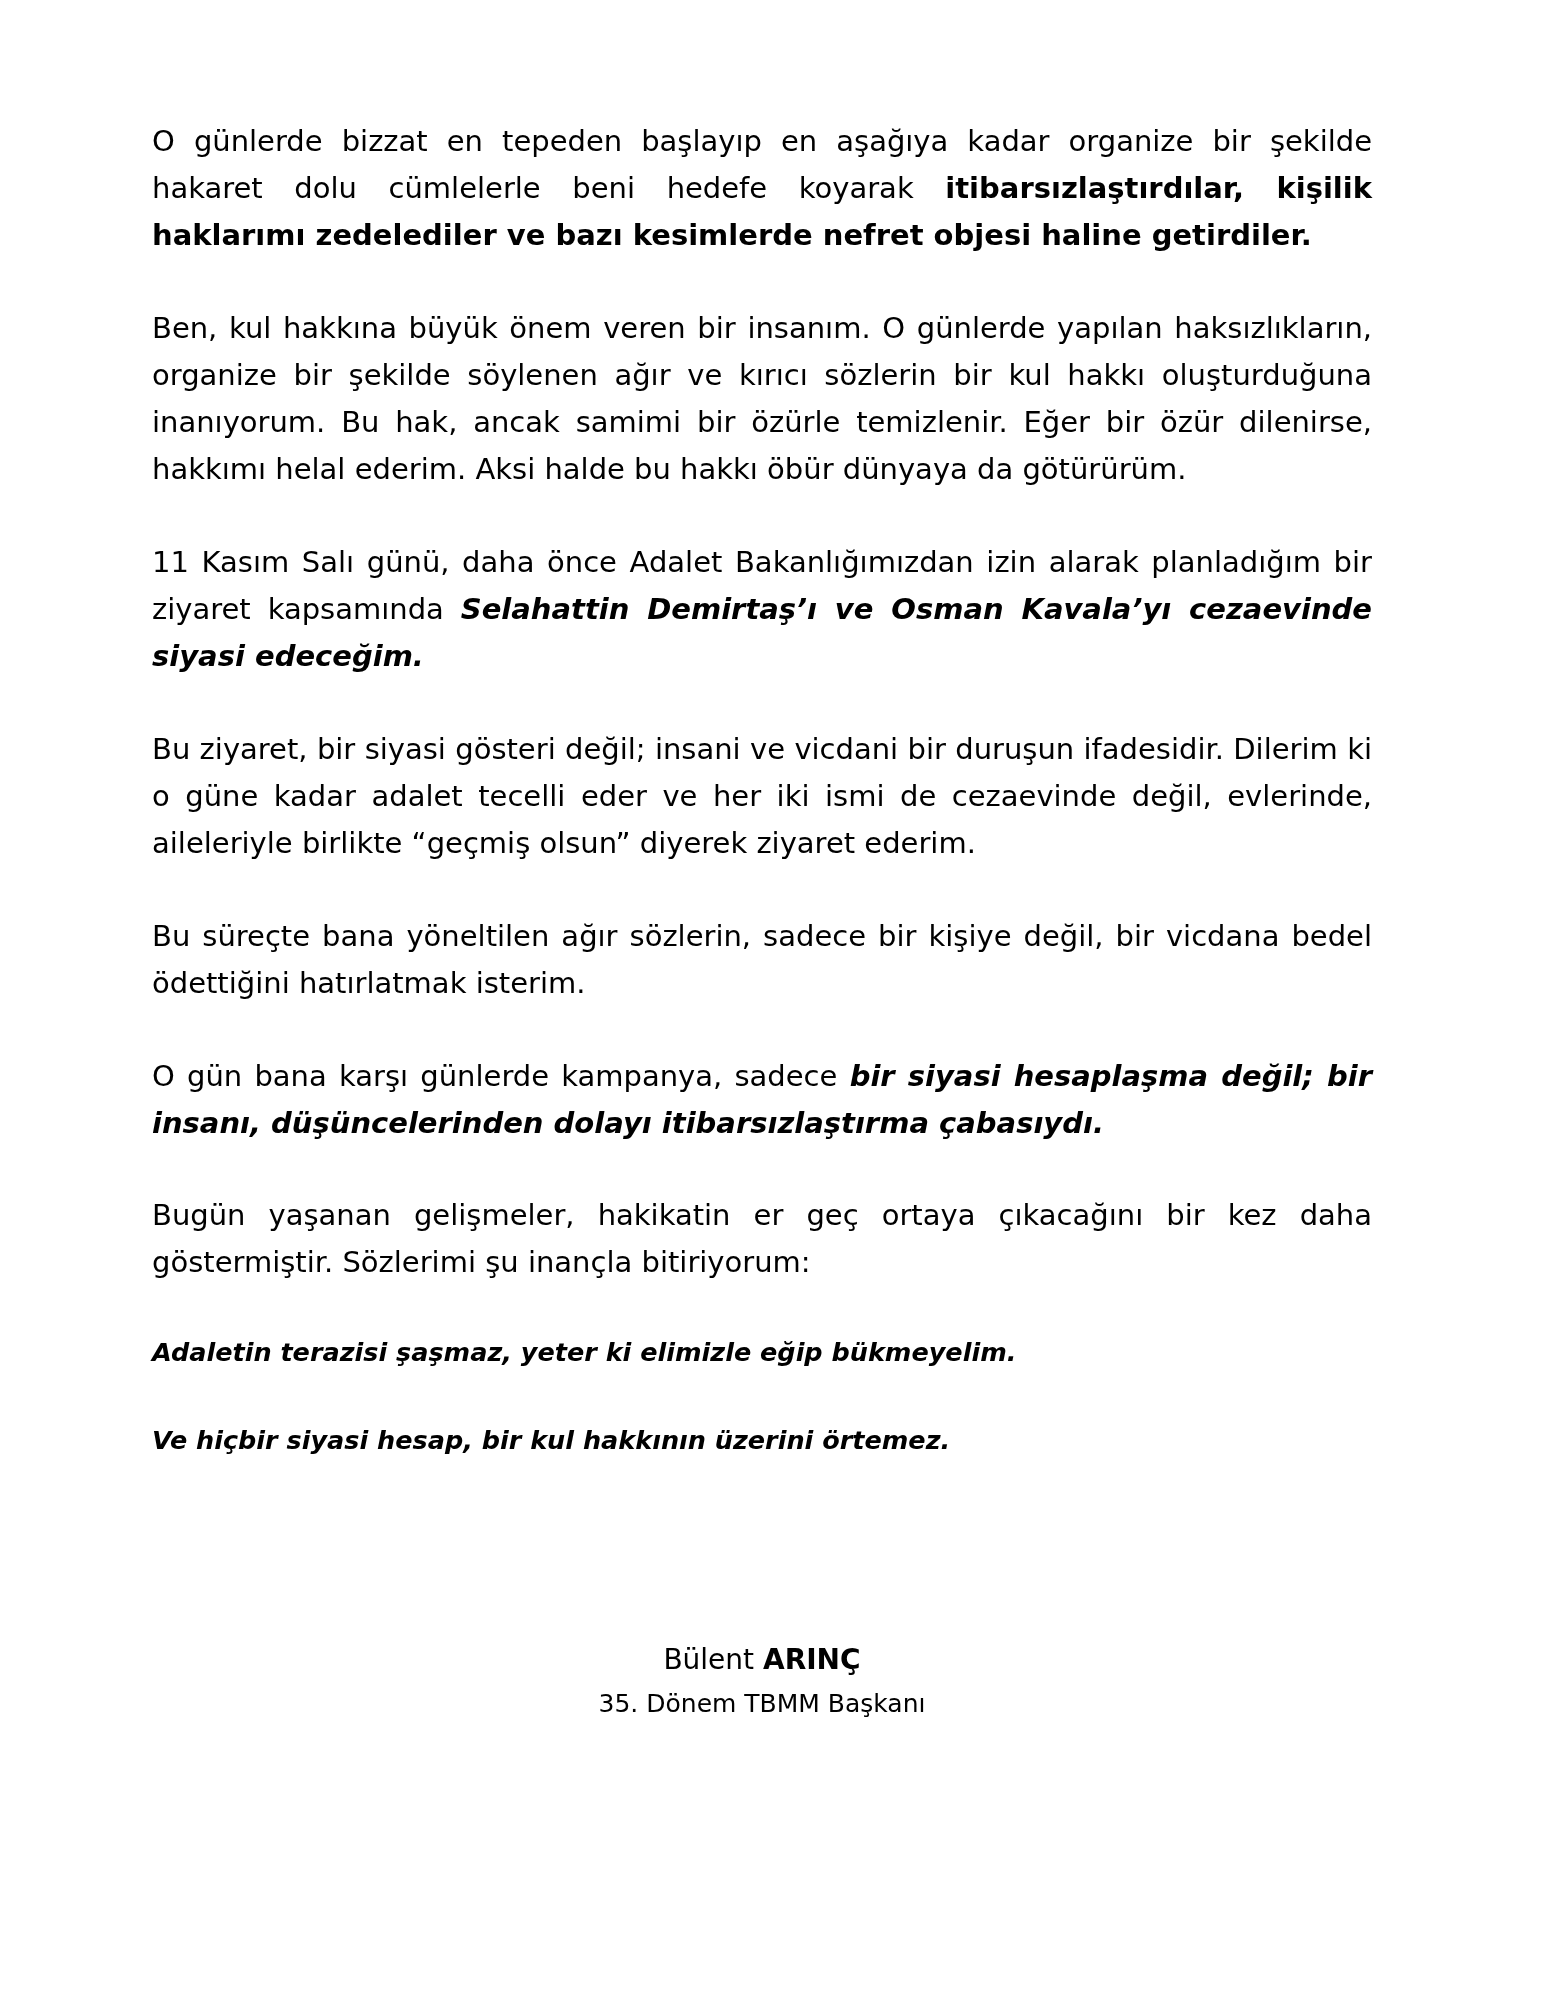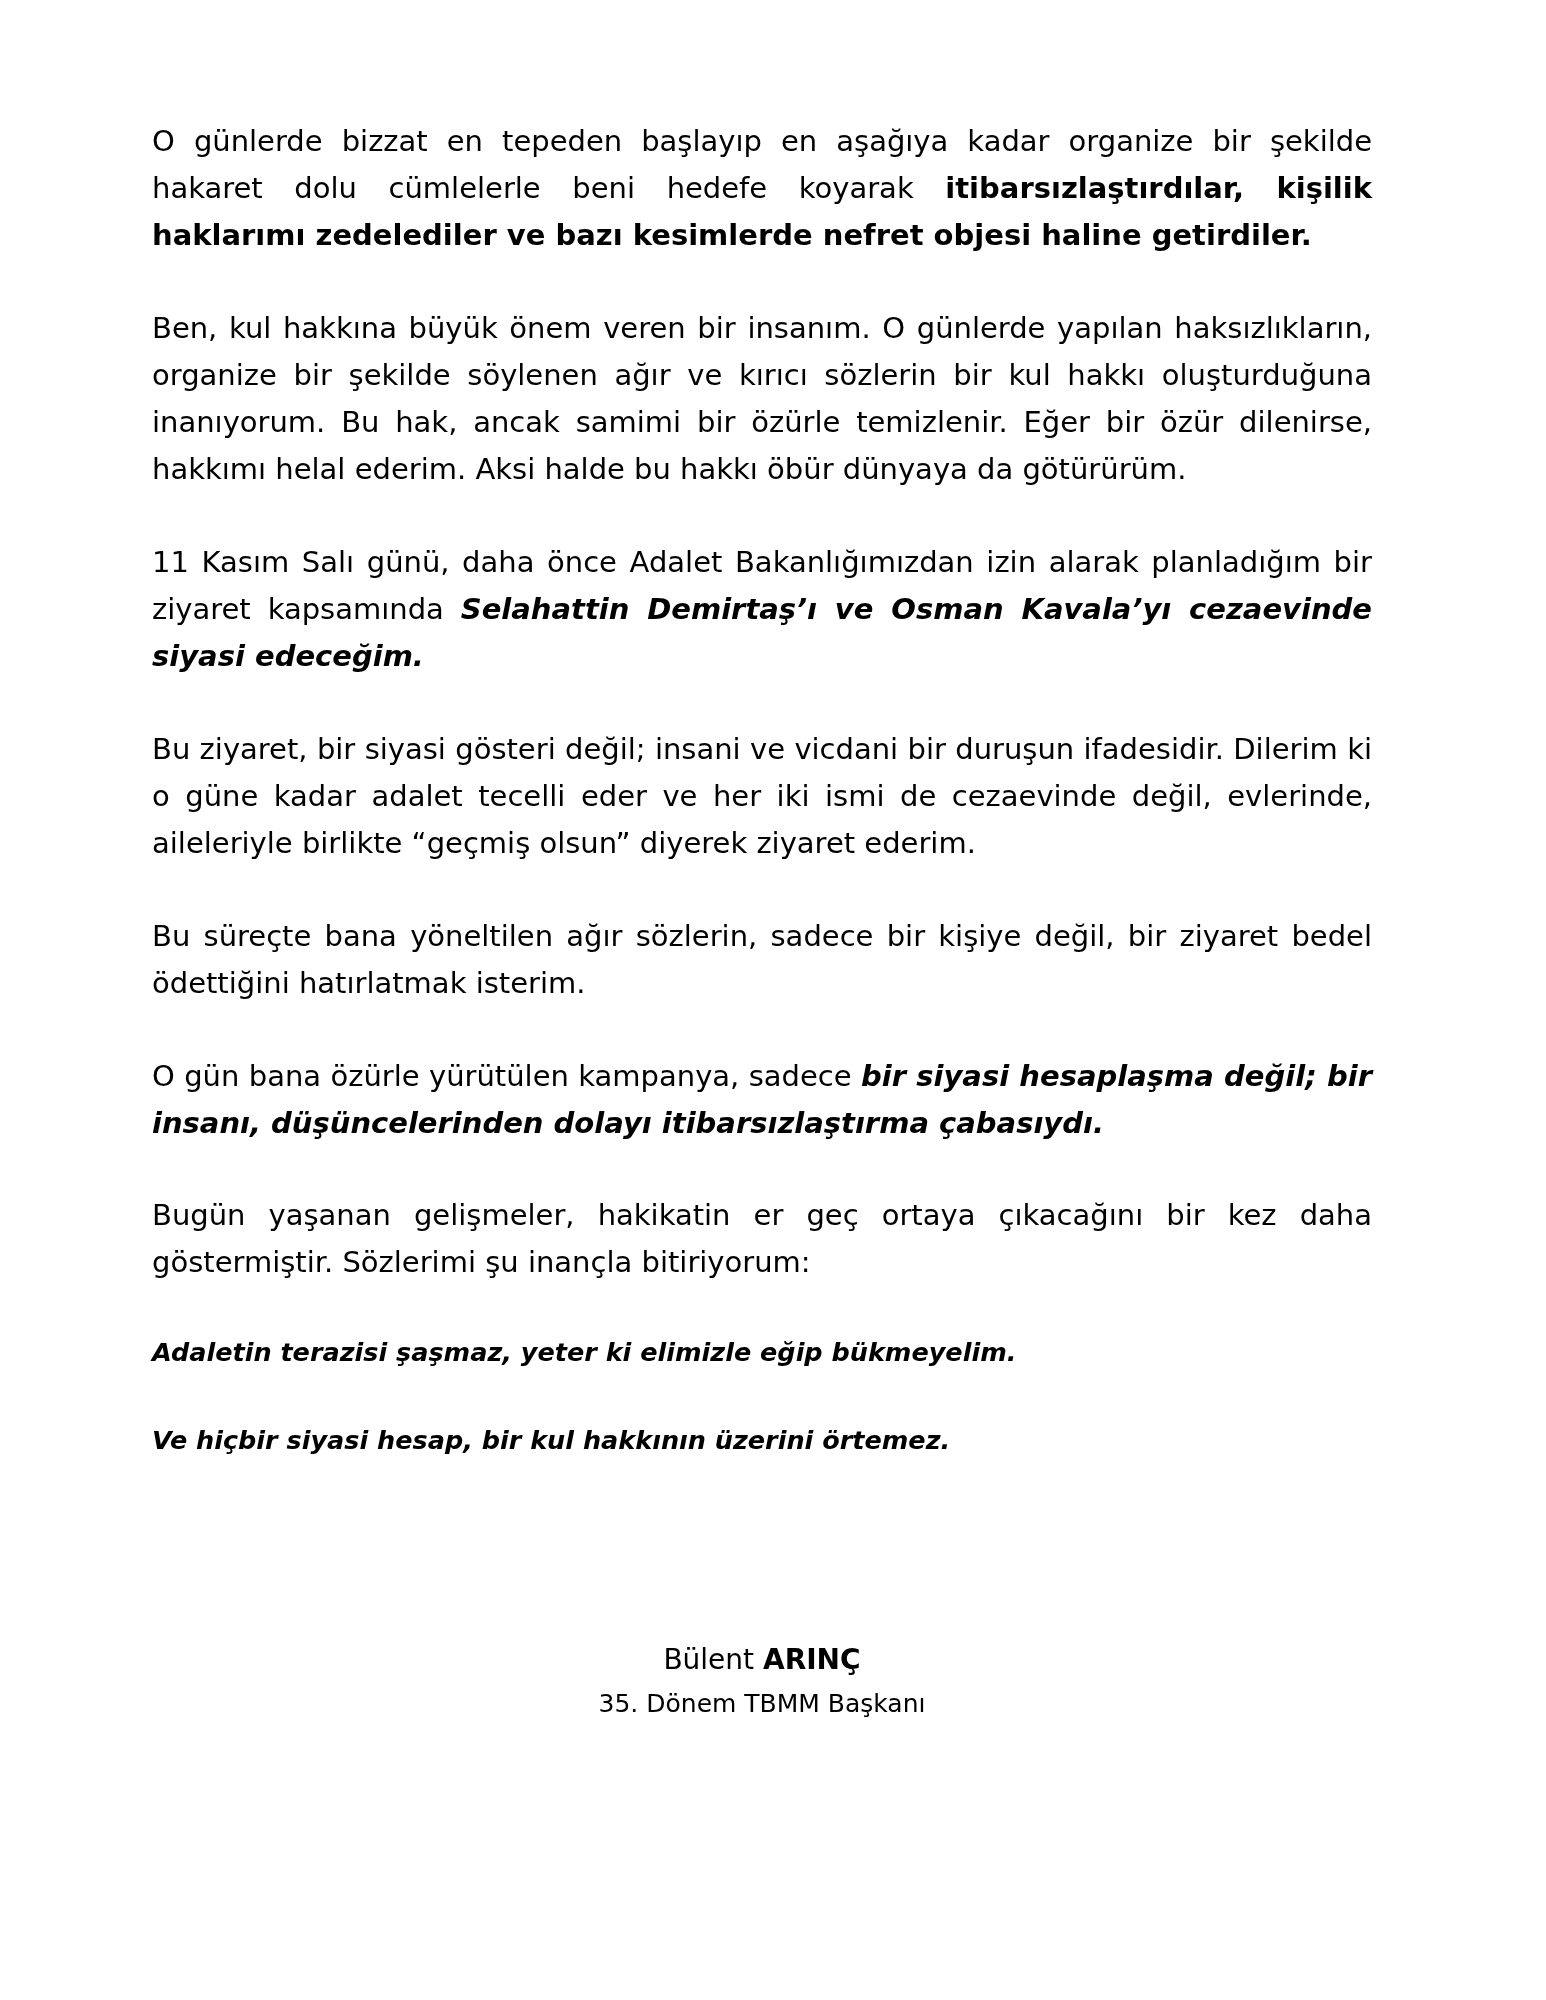--- a/index.html
+++ b/index.html
@@ -77,23 +77,23 @@
   <div class="doc-body">
 
     <p class="para"><span>O günlerde bizzat en tepeden başlayıp en aşağıya kadar organize bir şekilde hakaret dolu cümlelerle beni hedefe koyarak </span><span class="b">itibarsızlaştırdılar, kişilik haklarımı zedelediler ve bazı kesimlerde nefret objesi haline getirdiler.</span></p>
 
     <p class="para"><span>Ben, kul hakkına büyük önem veren bir insanım. O günlerde yapılan haksızlıkların, organize bir şekilde söylenen ağır ve kırıcı sözlerin bir kul hakkı oluşturduğuna inanıyorum. Bu hak, ancak samimi bir özürle temizlenir. Eğer bir özür dilenirse, hakkımı helal ederim. Aksi halde bu hakkı öbür dünyaya da götürürüm.</span></p>
 
     <p class="para"><span>11 Kasım Salı günü, daha önce Adalet Bakanlığımızdan izin alarak planladığım bir ziyaret kapsamında </span><span class="bi">Selahattin Demirtaş’ı ve Osman Kavala’yı cezaevinde siyasi edeceğim.</span></p>
 
     <p class="para"><span>Bu ziyaret, bir siyasi gösteri değil; insani ve vicdani bir duruşun ifadesidir. Dilerim ki o güne kadar adalet tecelli eder ve her iki ismi de cezaevinde değil, evlerinde, aileleriyle birlikte “geçmiş olsun” diyerek ziyaret ederim.</span></p>
 
-    <p class="para"><span>Bu süreçte bana yöneltilen ağır sözlerin, sadece bir kişiye değil, bir ziyaret bedel ödettiğini hatırlatmak isterim.</span></p>
+    <p class="para"><span>Bu süreçte bana yöneltilen ağır sözlerin, sadece bir kişiye değil, bir vicdana bedel ödettiğini hatırlatmak isterim.</span></p>
 
-    <p class="para"><span>O gün bana özürle yürütülen kampanya, sadece </span><span class="bi">bir siyasi hesaplaşma değil; bir insanı, düşüncelerinden dolayı itibarsızlaştırma çabasıydı.</span></p>
+    <p class="para"><span>O gün bana karşı günlerde kampanya, sadece </span><span class="bi">bir siyasi hesaplaşma değil; bir insanı, düşüncelerinden dolayı itibarsızlaştırma çabasıydı.</span></p>
 
     <p class="para"><span>Bugün yaşanan gelişmeler, hakikatin er geç ortaya çıkacağını bir kez daha göstermiştir. Sözlerimi şu inançla bitiriyorum:</span></p>
 
     <p class="stmt">Adaletin terazisi şaşmaz, yeter ki elimizle eğip bükmeyelim.</p>
 
     <p class="stmt">Ve hiçbir siyasi hesap, bir kul hakkının üzerini örtemez.</p>
 
     <div class="spacer"></div>
 
     <div class="signature">

